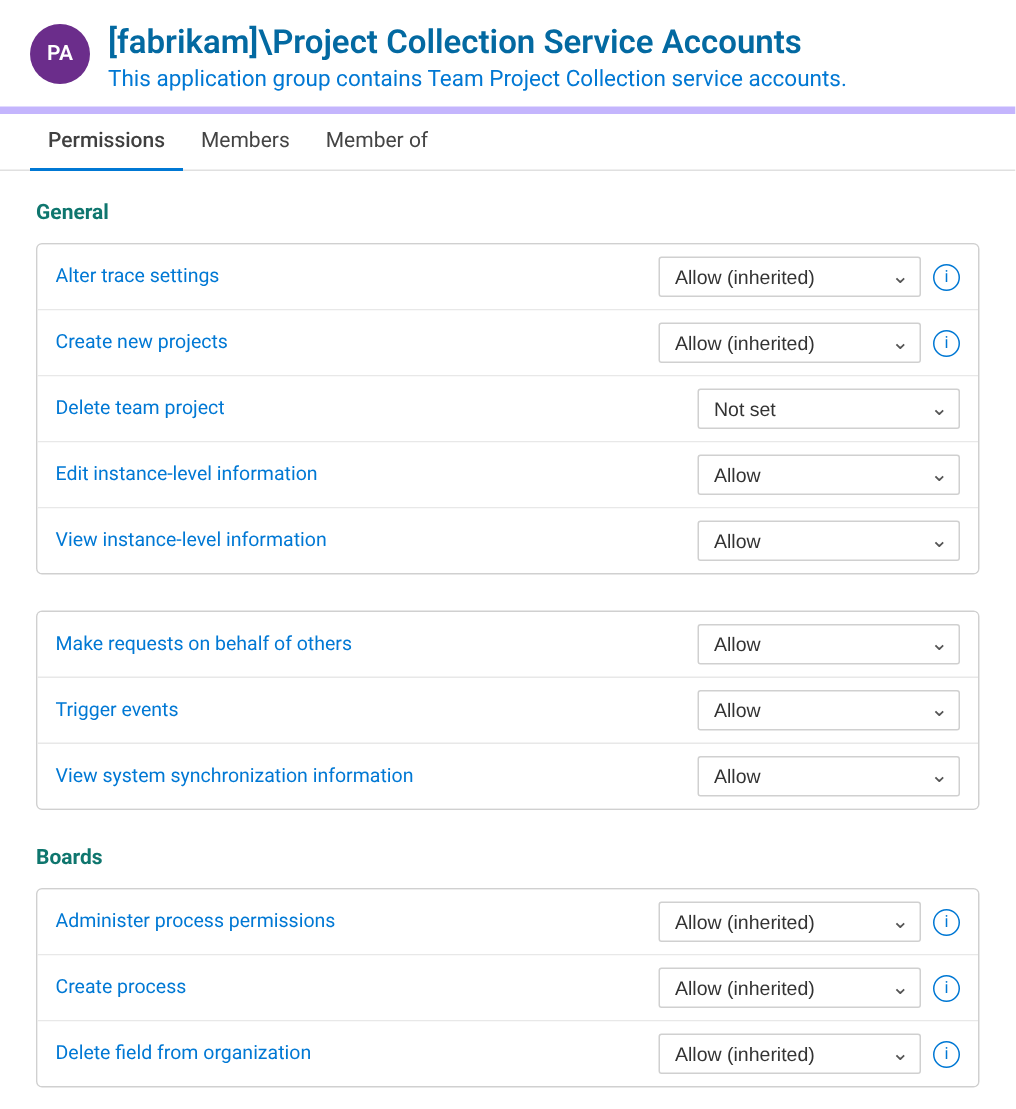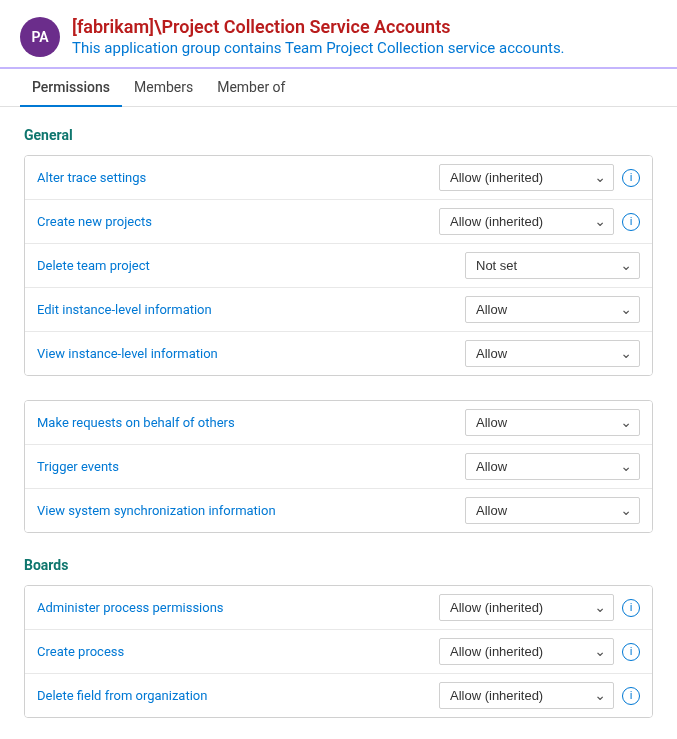--- a/index.html
+++ b/index.html
@@ -6,42 +6,42 @@
     body {
       font-family: -apple-system, BlinkMacSystemFont, 'Segoe UI', Roboto, sans-serif;
       font-size: 14px;
       background: #fff;
       color: #333;
       width: 677px;
       min-height: 739px;
     }
     .header {
       display: flex;
-      align-items: flex-end;
+      align-items: flex-start;
       padding: 16px 20px 10px 20px;
-      border-bottom: 2px solid #c4b5fd;
+      border-bottom: 5px solid #c4b5fd;
     }
     .avatar {
       width: 40px;
       height: 40px;
       border-radius: 50%;
       background: #6b2d8b;
       color: #fff;
       display: flex;
       align-items: center;
       justify-content: center;
       font-size: 14px;
       font-weight: 600;
       margin-right: 12px;
       flex-shrink: 0;
     }
     .header-text h1 {
-      font-size: 18px;
+      font-size: 22px;
       font-weight: 600;
-      color: #b91c1c;
+      color: #0369a1;
       margin-bottom: 2px;
     }
     .header-text p {
       font-size: 15px;
       color: #0078d4;
     }
     .nav-tabs {
       display: flex;
       padding: 0 20px;
       border-bottom: 1px solid #e0e0e0;

